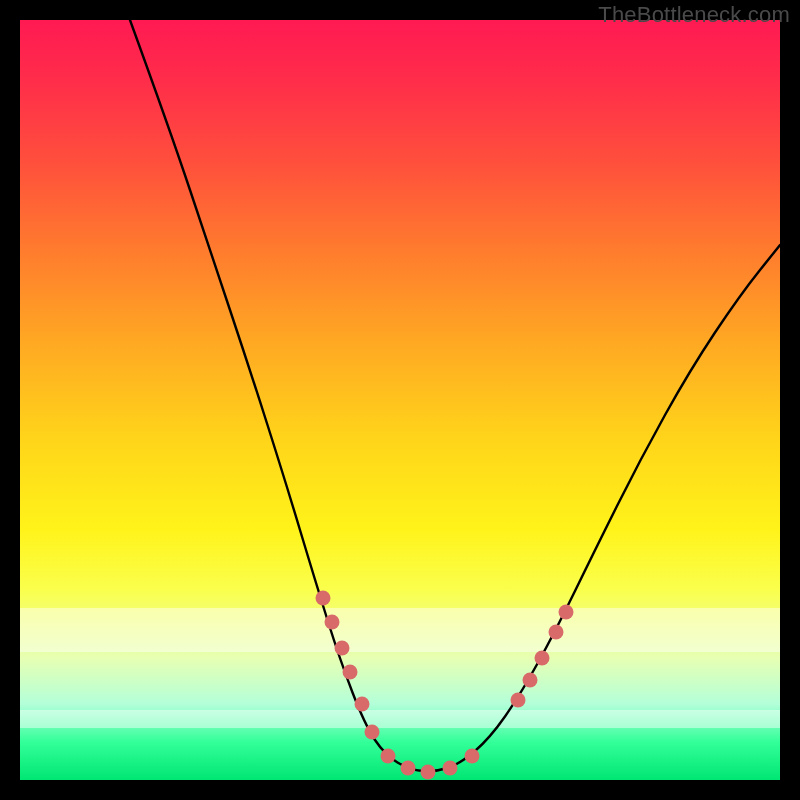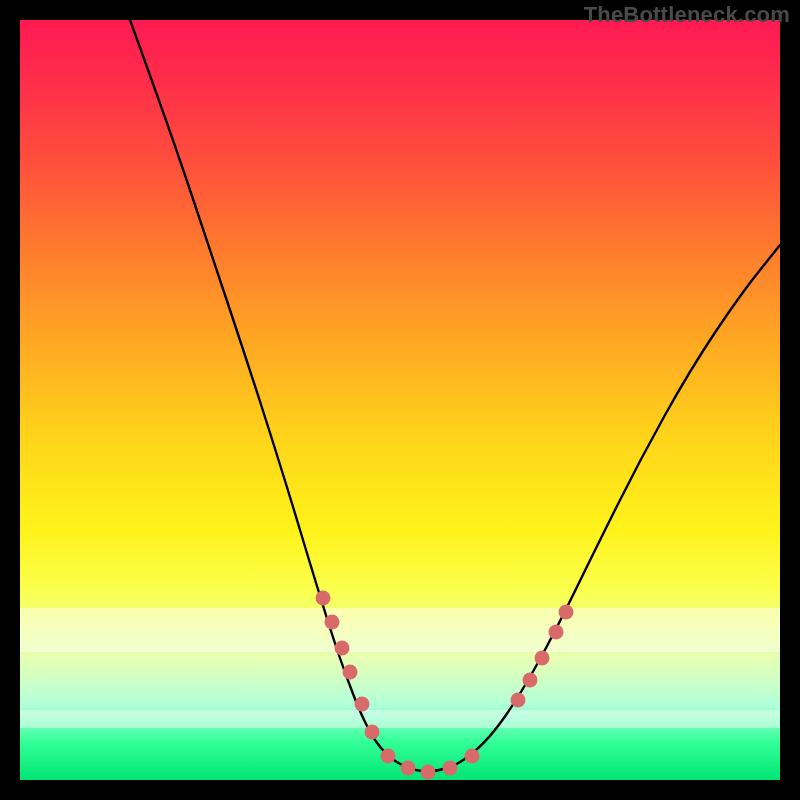--- a/index.html
+++ b/index.html
@@ -45,21 +45,21 @@
     width: 760px;
     background: rgba(255,255,255,0.45);
   }
   .watermark {
     position: absolute;
     top: 2px;
     right: 10px;
     color: #4a4a4a;
     font-size: 22px;
     letter-spacing: 0.2px;
-    font-weight: 700;
+    font-weight: 400;
   }
   svg.curve {
     position: absolute;
     left: 0; top: 0;
     width: 760px; height: 760px;
   }
 </style>
 </head>
 <body>
 

